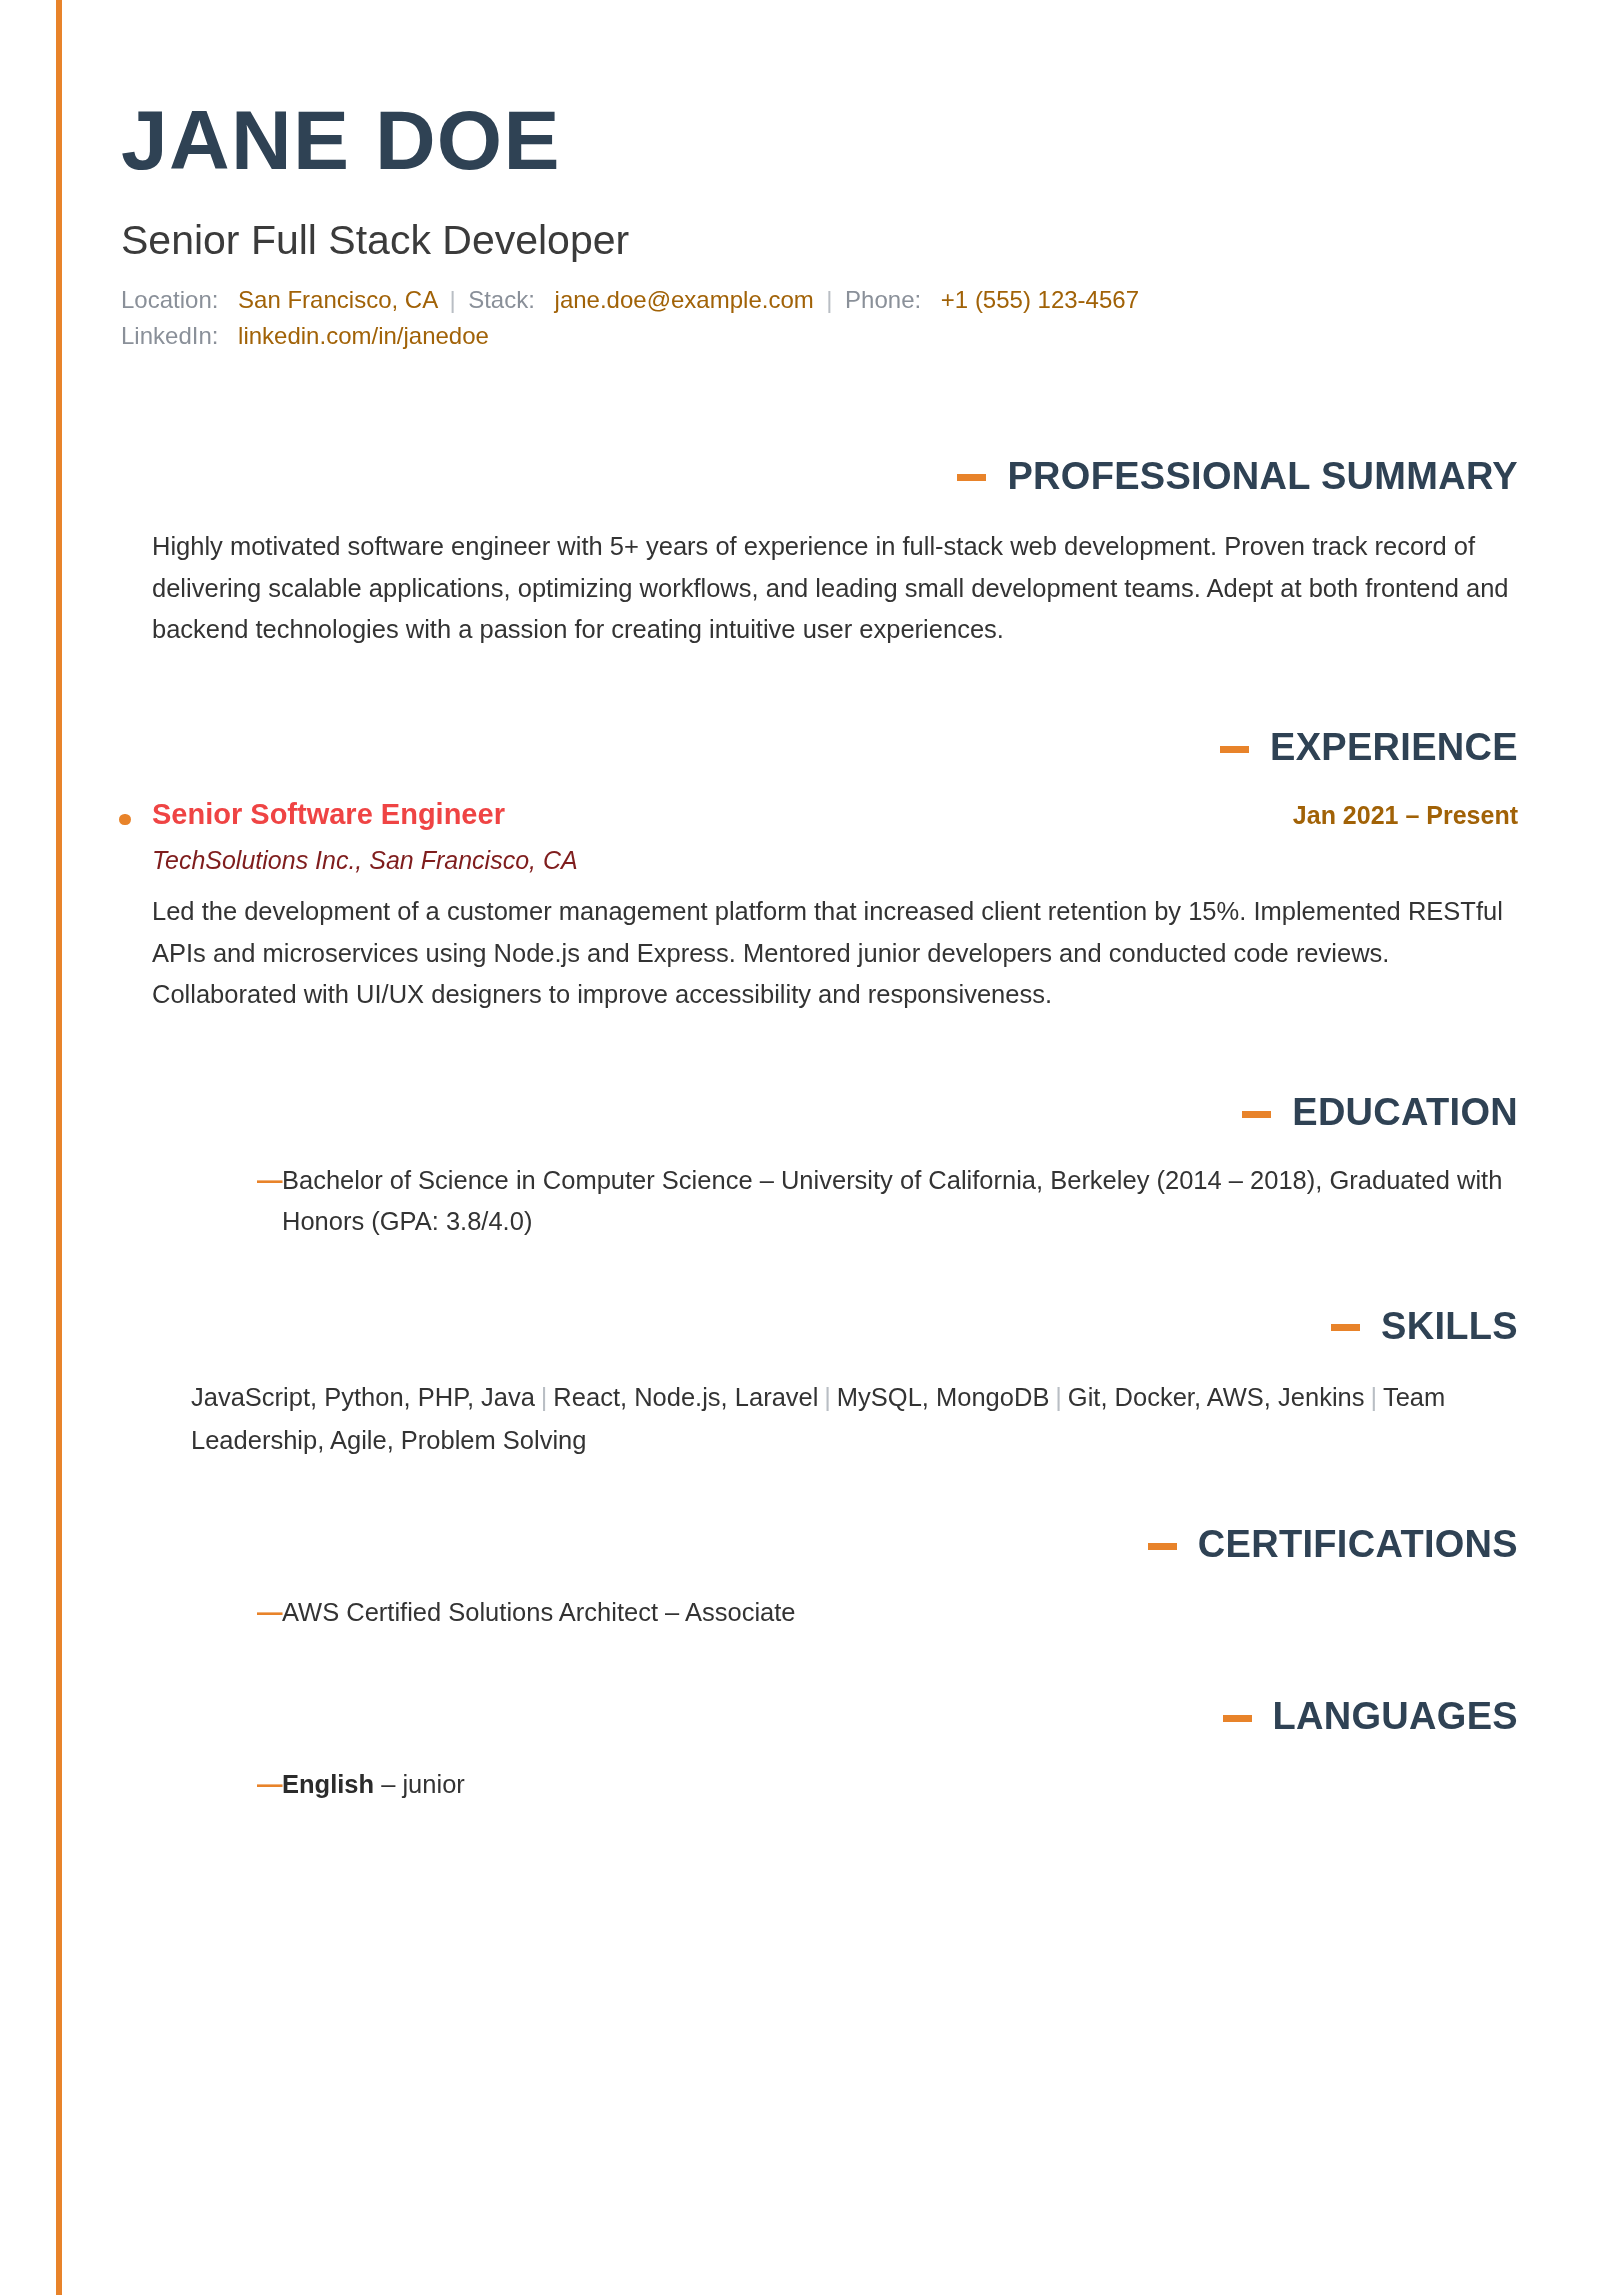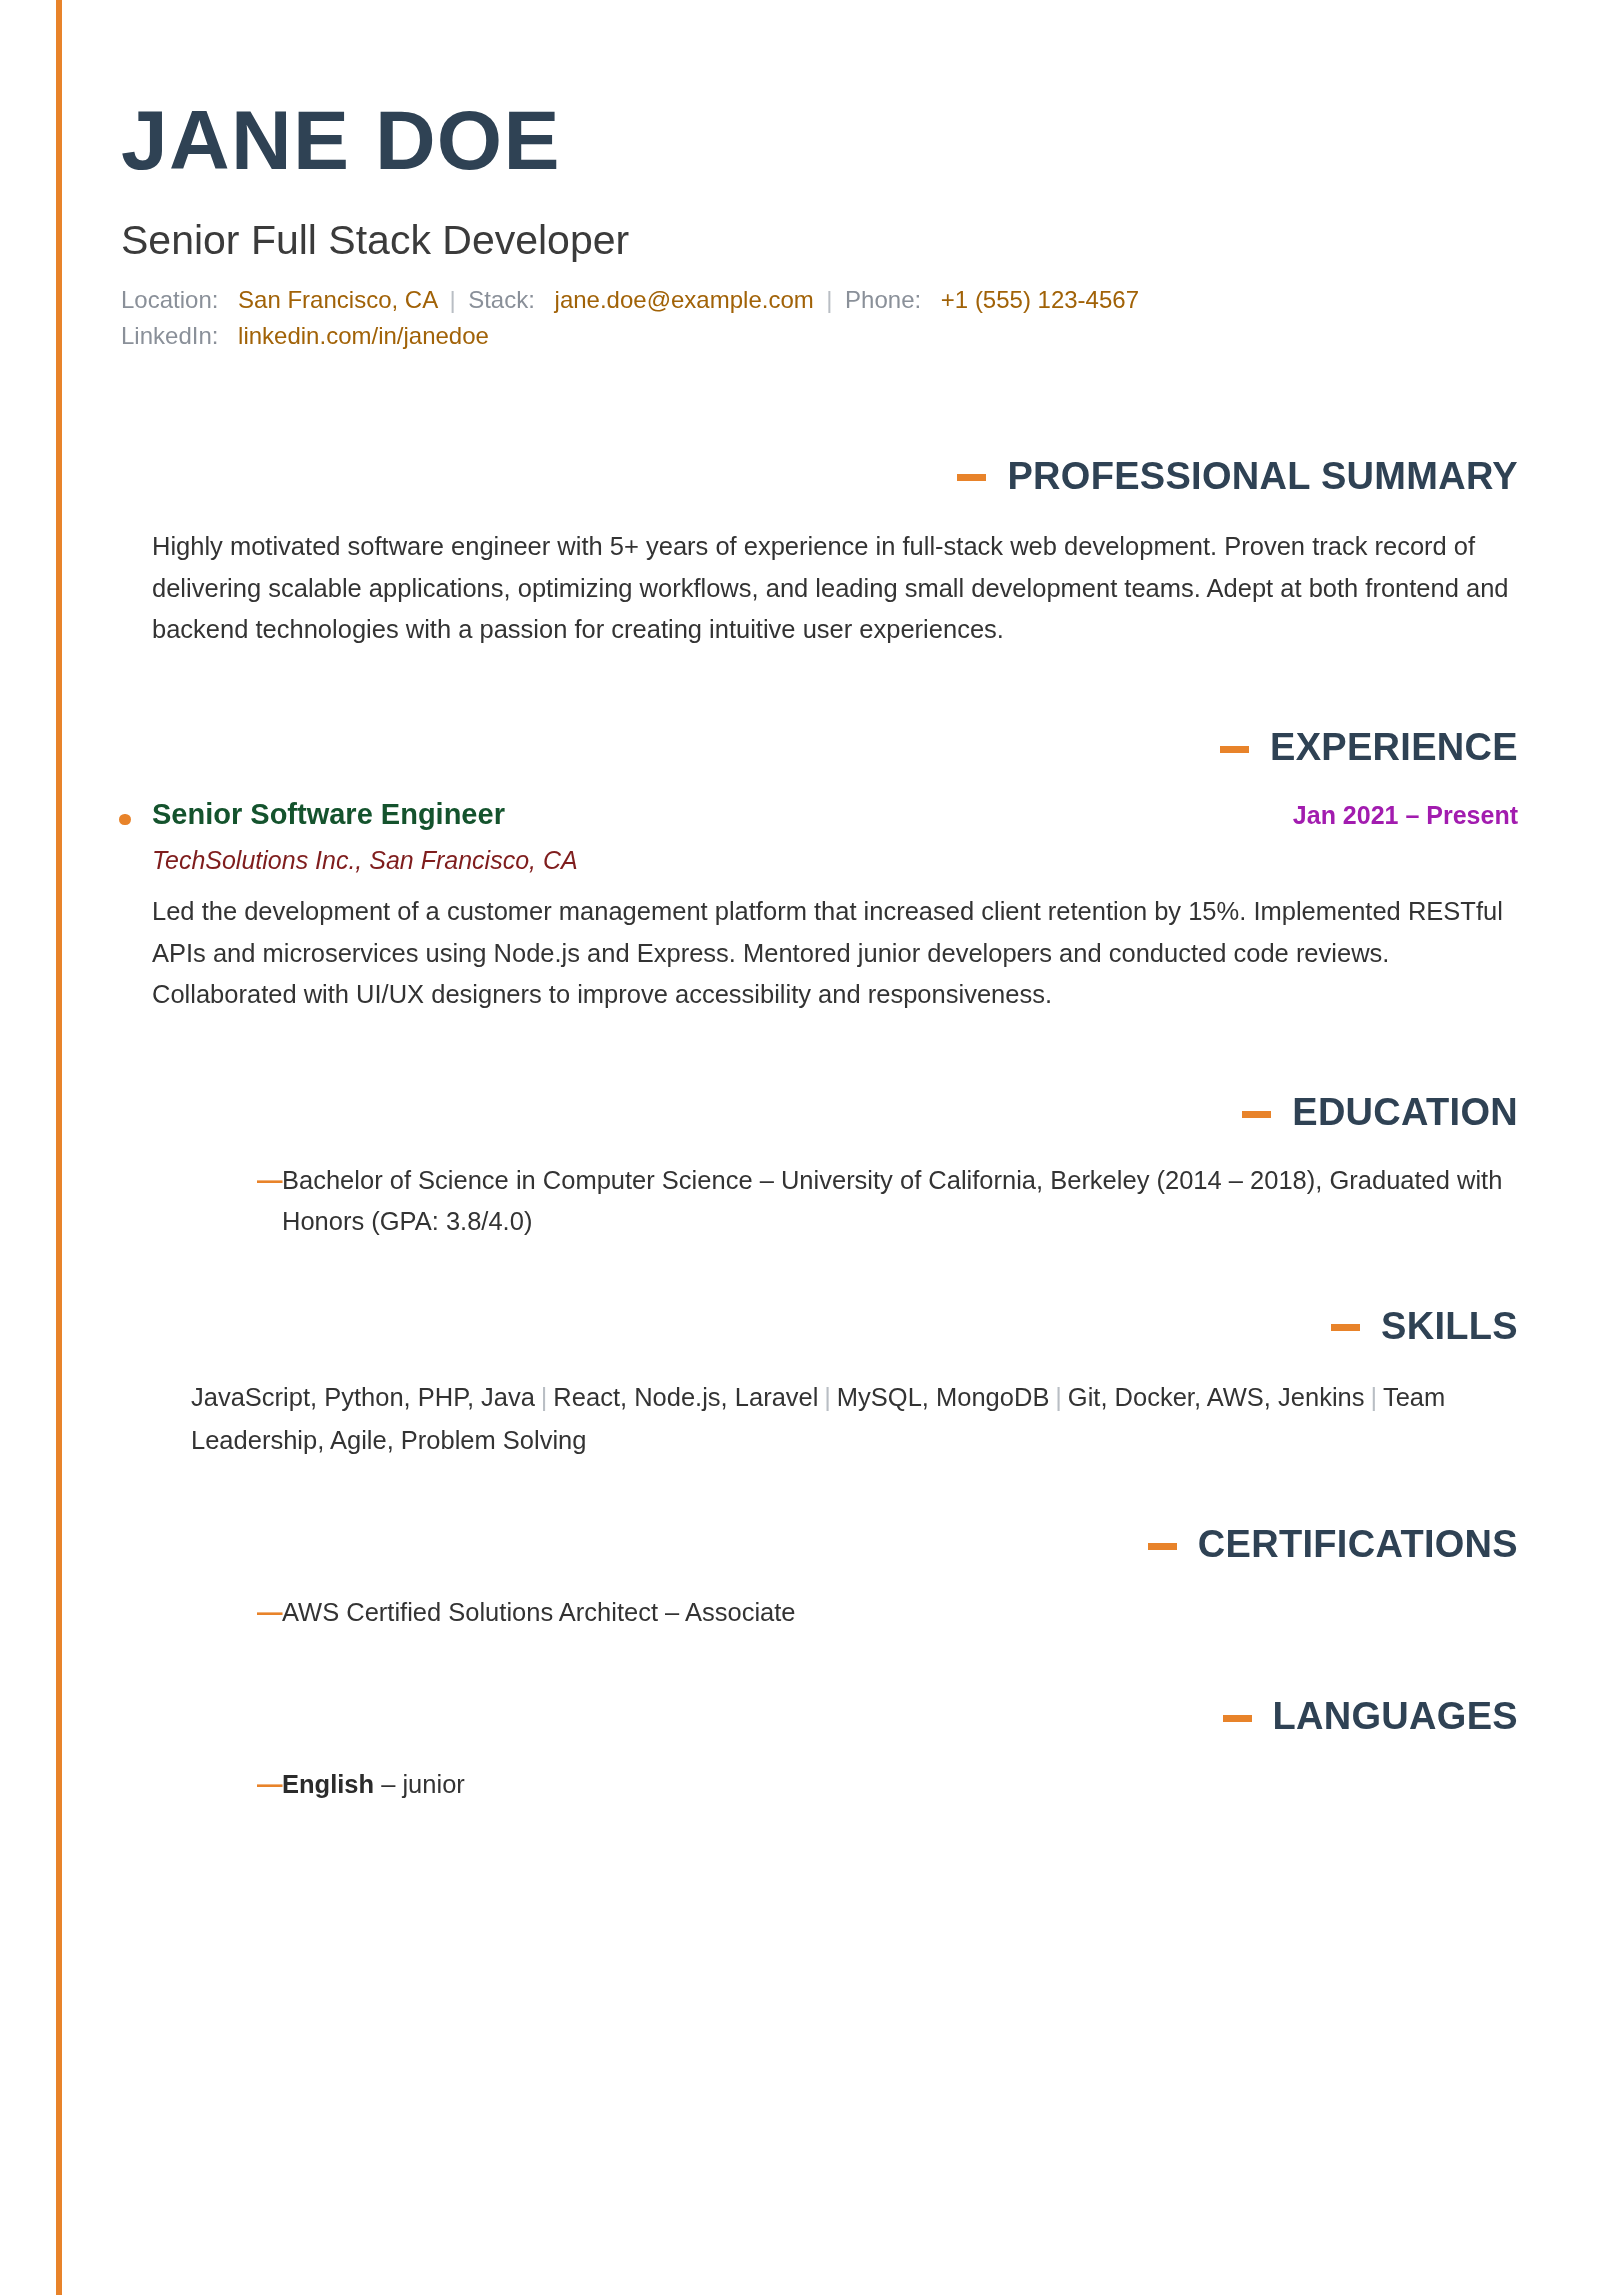--- a/index.html
+++ b/index.html
@@ -142,27 +142,27 @@
   }
   .job-toprow {
     display: flex;
     align-items: baseline;
     justify-content: space-between;
     width: 100%;
   }
   .job-title {
     font-size: 29px;
     font-weight: 700;
-    color: #14532d;
+    color: #ef4444;
     line-height: 1.2;
   }
   .job-dates {
     font-size: 25px;
     font-weight: 700;
-    color: #a21caf;
+    color: #a16207;
     line-height: 1.2;
     white-space: nowrap;
   }
   .job-company {
     font-size: 25px;
     font-style: italic;
     color: #7f1d1d;
     margin-top: 13px;
     line-height: 1.3;
   }

